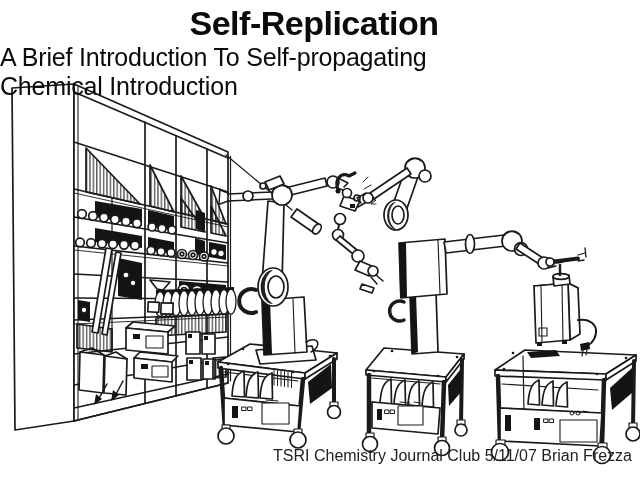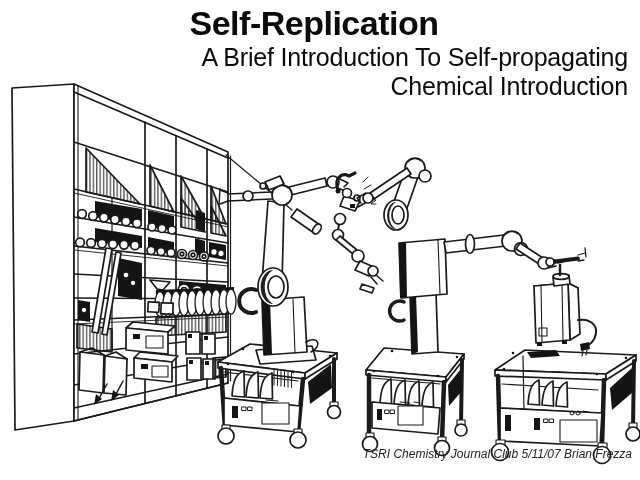--- a/index.html
+++ b/index.html
@@ -6,26 +6,26 @@
   #stage{
     position:relative;width:640px;height:480px;background:#ffffff;
     overflow:hidden;font-family:"Liberation Sans","DejaVu Sans",sans-serif;
     color:#111;
   }
   .title{
     position:absolute;top:4px;left:0;right:12px;text-align:center;
     font-size:34px;font-weight:bold;letter-spacing:-0.5px;color:#0b0b0b;
   }
   .subtitle{
-    position:absolute;top:43px;left:0;right:12px;text-align:right;
+    position:absolute;top:43px;left:0;right:12px;text-align:left;
     font-size:25px;line-height:29px;letter-spacing:-0.2px;color:#0b0b0b;
   }
   .credit{
     position:absolute;top:447px;right:8px;
-    font-size:12px;font-style:italic;color:#222;
+    font-size:16px;color:#222;
   }
   svg{position:absolute;left:0;top:0;}
 </style>
 </head>
 <body>
 
 <div id="stage">
 
   <svg width="640" height="480" viewBox="0 0 640 480">
     <defs>

